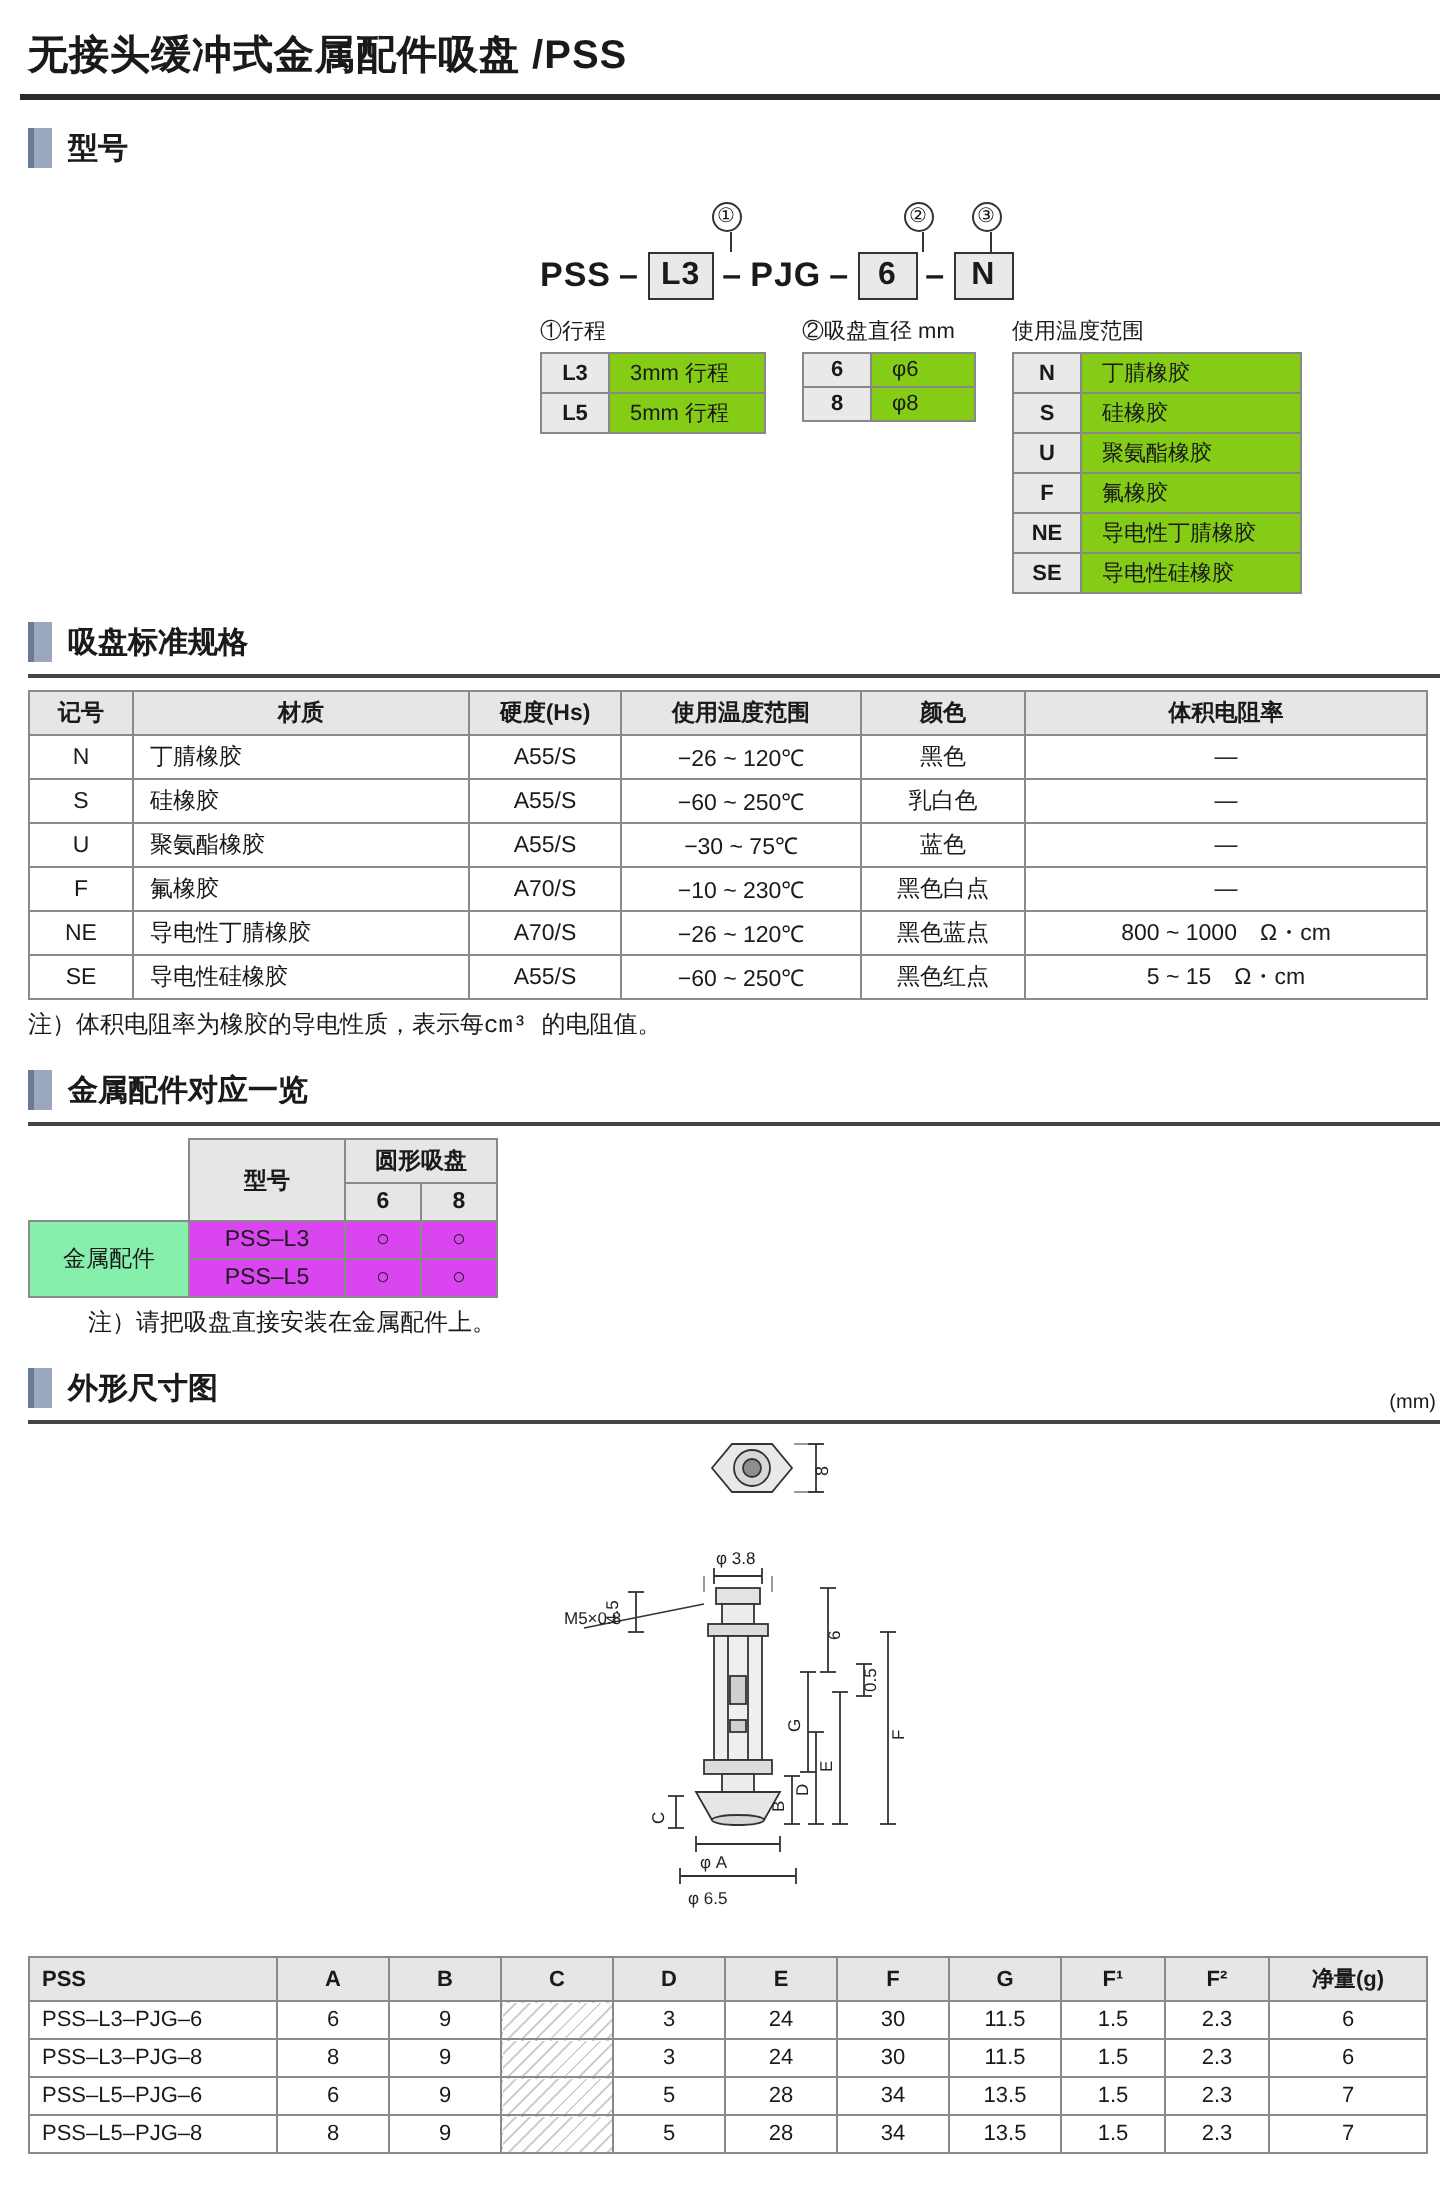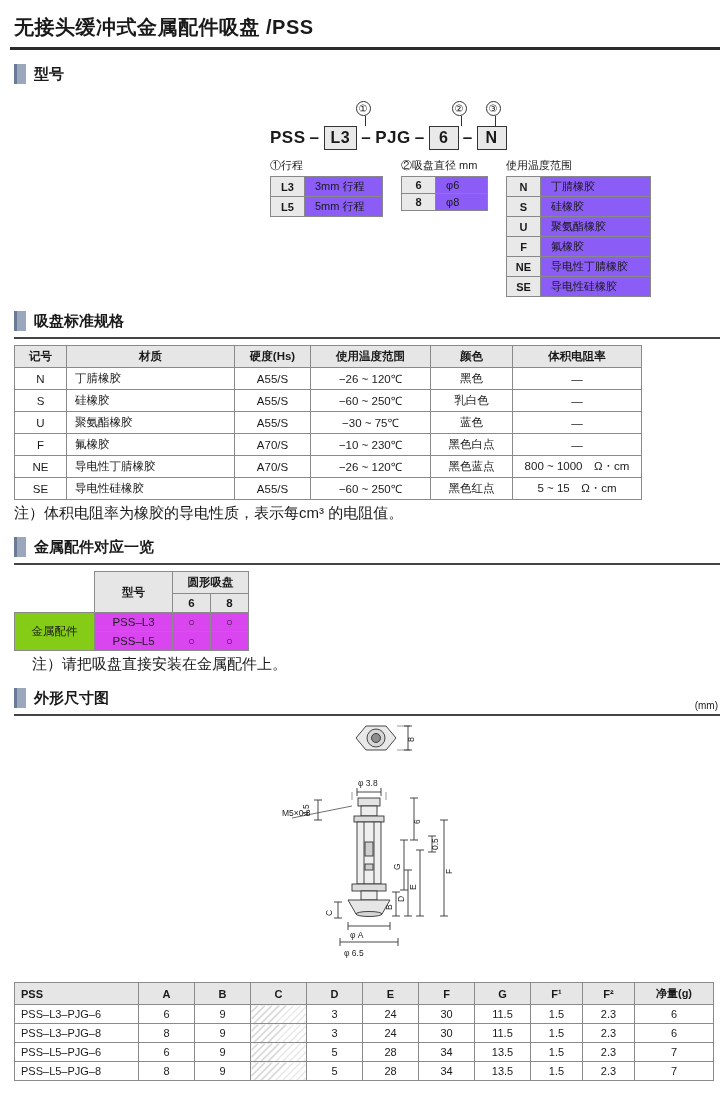--- a/index.html
+++ b/index.html
@@ -51,43 +51,43 @@
     font-size:16px; font-weight:bold;
   }
   .tick-row { display:flex; margin-left:2px; }
   .tick { width:34px; display:flex; justify-content:center; }
   .tick i { display:block; width:1px; height:10px; background:#333; }
 
   .opt-tables { display:flex; gap:18px; margin-top:8px; }
   .opt-block { }
   .opt-title { font-size:11px; margin-bottom:3px; }
   table.opt { border-collapse:collapse; font-size:11px; }
-  table.opt td { border:1px solid #888; padding:2px 6px; text-align:center; background:#8b5cf6; }
+  table.opt td { border:1px solid #888; padding:2px 6px; text-align:center; background:#84cc16; }
   table.opt td.k { background:#e9e9e9; width:34px; font-weight:bold; }
   table.opt td.v { text-align:left; padding-left:10px; min-width:78px; }
   .note-small { font-size:9.5px; line-height:1.35; margin-top:4px; max-width:185px; }
 
   
   table.grid {
     border-collapse:collapse; font-size:11.5px; margin:6px 0 0 14px;
-    width:628px;
+    width:700px;
   }
   table.grid th, table.grid td {
     border:1px solid #8a8a8a; padding:3px 4px; text-align:center;
     background:#fff;
   }
   table.grid th { background:#e6e6e6; font-weight:bold; }
   table.grid td.left { text-align:left; padding-left:8px; }
-  .foot-note { font-size:15px; margin:4px 0 0 14px; }
+  .foot-note { font-size:12px; margin:4px 0 0 14px;font-family:Liberation Mono, monospace; }
 
   
   table.mf { border-collapse:collapse; font-size:11.5px; margin:6px 0 0 14px; }
   table.mf th, table.mf td { border:1px solid #8a8a8a; padding:3px 6px; text-align:center; background:#d946ef; }
   table.mf th { background:#e6e6e6; font-weight:bold; }
-  table.mf td.lbl { background:#84cc16; font-weight:normal; width:80px; }
+  table.mf td.lbl { background:#86efac; font-weight:normal; width:80px; }
 
   
   .dim-wrap { position:relative; height:258px; margin-top:4px; }
   .mm-unit { position:absolute; right:10px; top:-18px; font-size:10px;text-align:right; }
 
   
   table.dimtab { border-collapse:collapse; font-size:11px; margin:4px 0 0 14px; width:700px; }
   table.dimtab th, table.dimtab td { border:1px solid #8a8a8a; padding:3px 2px; text-align:center; }
   table.dimtab th { background:#e6e6e6; font-weight:bold; }
   table.dimtab td.name { text-align:left; padding-left:6px; }
@@ -307,21 +307,21 @@
     <td>○</td>
     <td>○</td>
   </tr>
   <tr>
     <td>PSS–L5</td>
     <td>○</td>
     <td>○</td>
   </tr>
 </tbody>
   </table>
-<div class="foot-note" style="margin-left:32px">注）请把吸盘直接安装在金属配件上。</div>
+<div class="foot-note" style="margin-left:44px">注）请把吸盘直接安装在金属配件上。</div>
 
 <div class="sec-head">
   <span class="bar"></span>
   <span class="txt">外形尺寸图</span>
 </div>
 <div class="sec-rule"></div>
 
 <div class="dim-wrap">
   <div class="mm-unit" style="top:-20px">(mm)</div>
 

